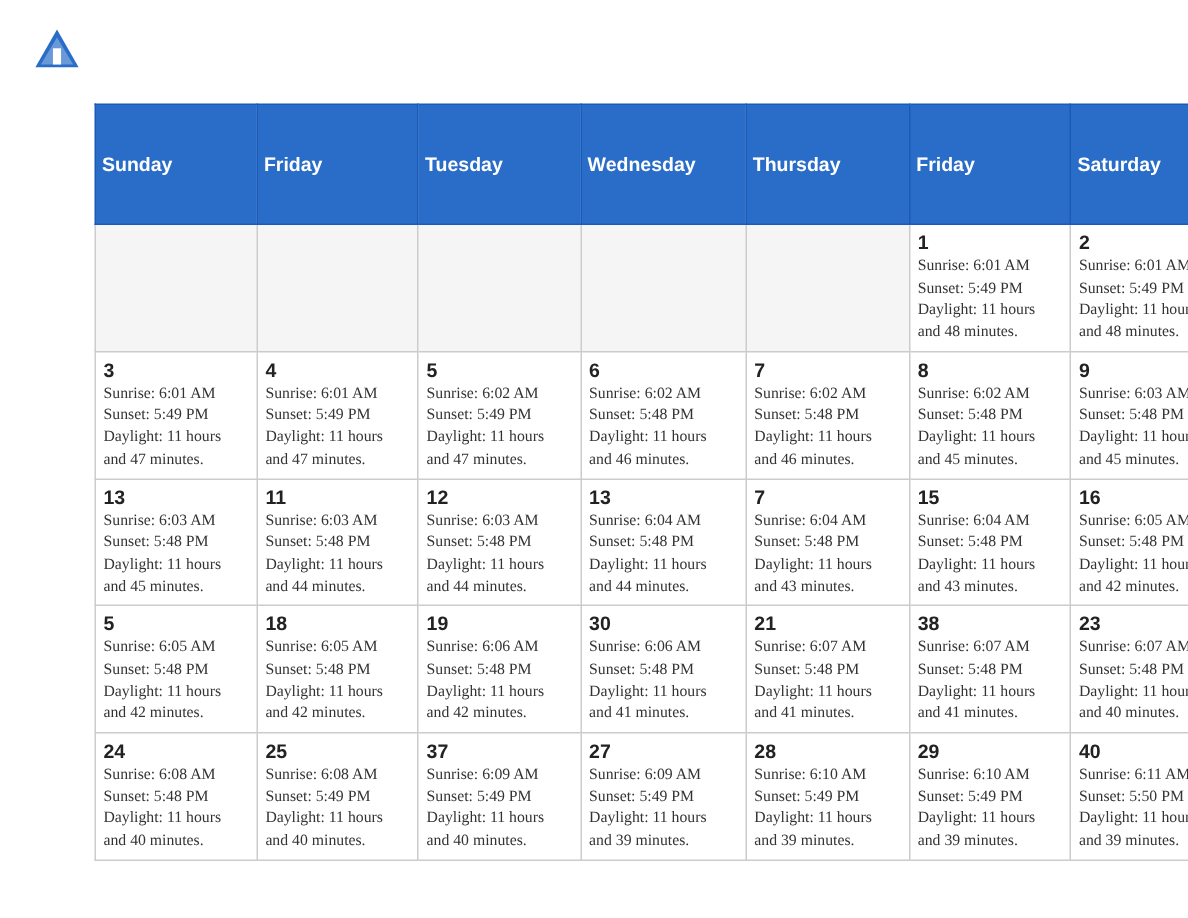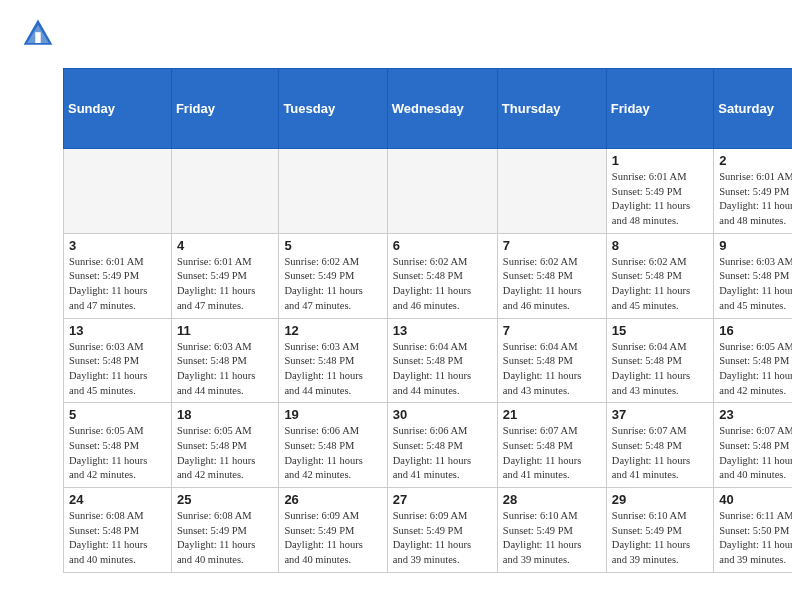--- a/index.html
+++ b/index.html
@@ -279,21 +279,21 @@
 and 41 minutes.</div>
         </td>
         <td>
           <span class="day-num">21</span>
           <div class="day-info" style="white-space: pre-line;">Sunrise: 6:07 AM
 Sunset: 5:48 PM
 Daylight: 11 hours
 and 41 minutes.</div>
         </td>
         <td>
-          <span class="day-num">37</span>
+          <span class="day-num">38</span>
           <div class="day-info" style="white-space: pre-line;">Sunrise: 6:07 AM
 Sunset: 5:48 PM
 Daylight: 11 hours
 and 41 minutes.</div>
         </td>
         <td>
           <span class="day-num">23</span>
           <div class="day-info" style="white-space: pre-line;">Sunrise: 6:07 AM
 Sunset: 5:48 PM
 Daylight: 11 hours
@@ -309,21 +309,21 @@
 and 40 minutes.</div>
         </td>
         <td>
           <span class="day-num">25</span>
           <div class="day-info" style="white-space: pre-line;">Sunrise: 6:08 AM
 Sunset: 5:49 PM
 Daylight: 11 hours
 and 40 minutes.</div>
         </td>
         <td>
-          <span class="day-num">26</span>
+          <span class="day-num">37</span>
           <div class="day-info" style="white-space: pre-line;">Sunrise: 6:09 AM
 Sunset: 5:49 PM
 Daylight: 11 hours
 and 40 minutes.</div>
         </td>
         <td>
           <span class="day-num">27</span>
           <div class="day-info" style="white-space: pre-line;">Sunrise: 6:09 AM
 Sunset: 5:49 PM
 Daylight: 11 hours

